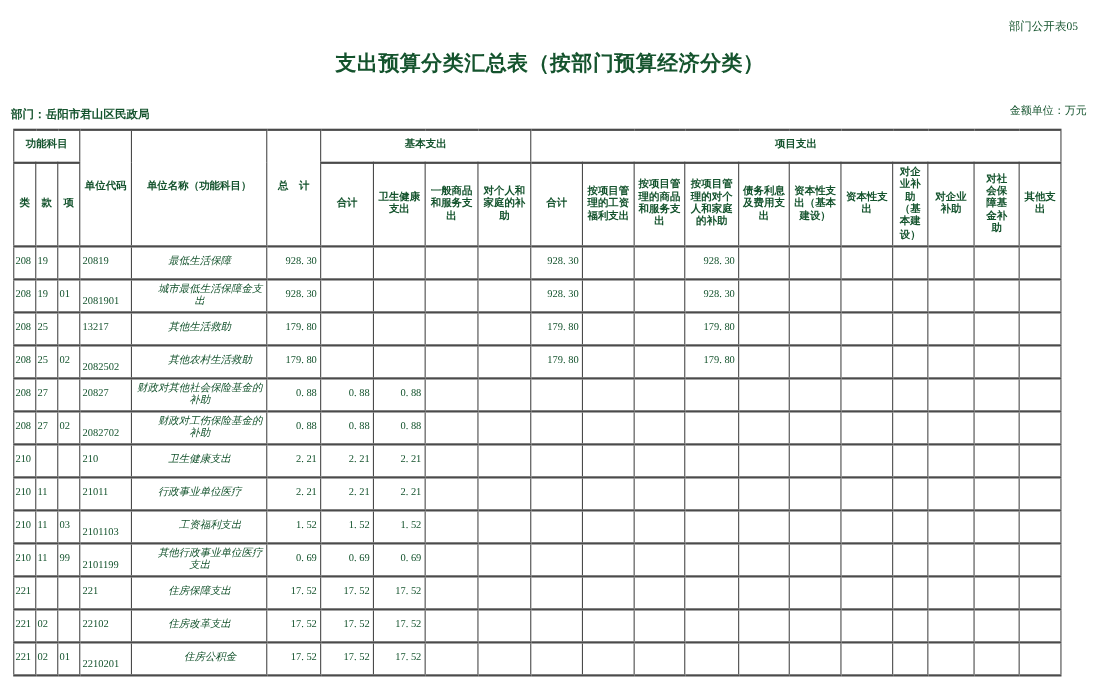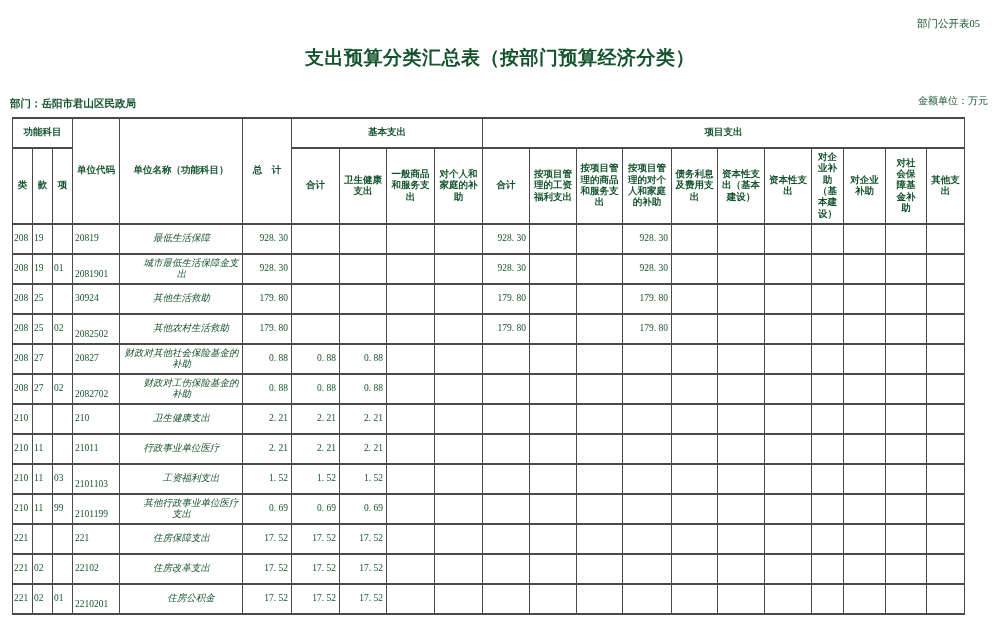--- a/index.html
+++ b/index.html
@@ -145,21 +145,21 @@
           <td class="val"></td>
           <td class="val"></td>
           <td class="val"></td>
           <td class="val"></td>
           <td class="val"></td>
         </tr>
         <tr>
           <td class="c">208</td>
           <td class="c">25</td>
           <td class="c"></td>
-          <td class="code">30924</td>
+          <td class="code">13217</td>
           <td class="name">其他生活救助</td>
           <td class="val">179. 80</td>
           <td class="val"></td>
           <td class="val"></td>
           <td class="val"></td>
           <td class="val"></td>
           <td class="val">179. 80</td>
           <td class="val"></td>
           <td class="val"></td>
           <td class="val">179. 80</td>

